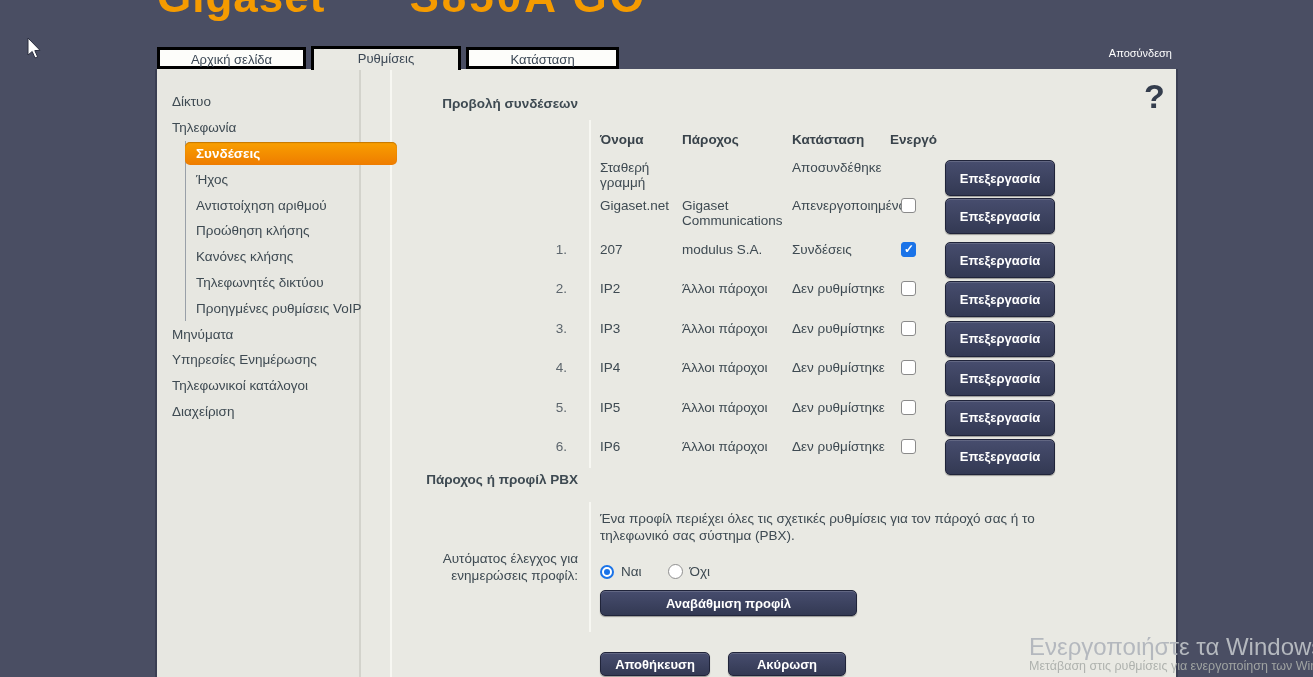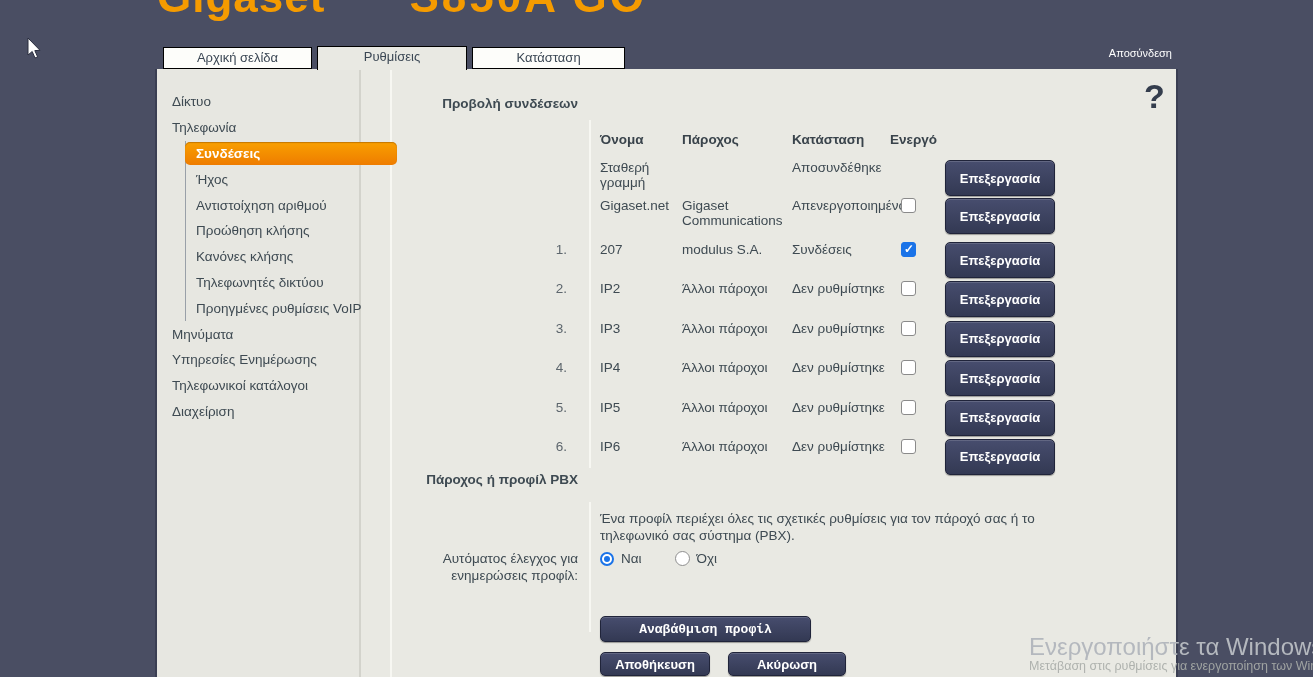--- a/index.html
+++ b/index.html
@@ -8,22 +8,22 @@
     position:relative; width:1313px; height:677px; overflow:hidden;
     background:#4a4e63; font-family:"Liberation Sans", sans-serif;
     color:#3e4a52; font-size:13.5px;
   }
   
   .logo { position:absolute; left:157px; top:-28px; font-size:44px; font-weight:bold;
           color:#f59b00; white-space:nowrap; letter-spacing:1px; }
   .logo .model { margin-left:84px; letter-spacing:3px; }
   
   .tab { position:absolute; top:47px; height:22px; background:#fdfdfa;
-         border:1px solid #000000; text-align:center; font-size:13px; color:#3b4754;
-         line-height:20px; cursor:pointer;margin-left:6px; }
+         border:3px solid #000000; text-align:center; font-size:13px; color:#3b4754;
+         line-height:20px; cursor:pointer; }
   .tab.active { top:46px; height:24px; background:#e9e9e3; border-bottom:none; z-index:3; }
   #tab-0 { left:157px; width:149px; }
   #tab-1 { left:311px; width:150px; }
   #tab-2 { left:466px; width:153px; }
   .logout { position:absolute; top:47px; left:1070px; width:102px; text-align:right;
             color:#ffffff; font-size:11px; cursor:pointer; }
   
   .panel { position:absolute; left:155px; top:69px; width:1023px; height:608px;
            background:#e9e9e3; border-left:2px solid #3a3e52; border-right:2px solid #3a3e52; }
   .sidebar-shade { position:absolute; left:157px; top:69px; width:203px; height:608px; background:#e7e7e1; }
@@ -66,28 +66,28 @@
   .cbx.checked { background:#1a73e8; border-color:#1a73e8; }
   .cbx.checked::after { content:"✓"; position:absolute; left:2px; top:-1px;
                         color:#fff; font-size:12px; font-weight:bold; }
   .btn { display:flex; align-items:center; justify-content:center;
          background:linear-gradient(#474d6e,#333953); border:1px solid #20243a;
          border-radius:5px; color:#fff; font-weight:bold; font-size:13px;
          cursor:pointer; box-shadow:0 1px 1px rgba(0,0,0,.35), inset 0 1px 0 rgba(255,255,255,.15); }
   .btn-edit { width:110px; height:36px; }
   
   .pbx-desc { position:absolute; left:600px; top:510px; width:500px; line-height:17px; }
-  .radios { position:absolute; left:600px; top:551px; display:flex; align-items:center;gap:7px; }
+  .radios { position:absolute; left:600px; top:564px; display:flex; align-items:center; }
   .radio-opt { display:flex; align-items:center; cursor:pointer; margin-right:26px; }
   .rdo { width:14px; height:14px; border-radius:50%; background:#fff; border:2px solid #1a73e8;
          position:relative; margin-right:7px; }
   .rdo.off { border:1.5px solid #8f8f8f; width:15px; height:15px; }
   .rdo.on::after { content:""; position:absolute; left:2px; top:2px; width:6px; height:6px;
                    border-radius:50%; background:#1a73e8; }
-  #btn-upgrade { position:absolute; left:600px; top:616px; width:211px; height:26px;font-family:Liberation Mono, monospace; }
+  #btn-upgrade { position:absolute; left:600px; top:590px; width:257px; height:26px; }
   #btn-save    { position:absolute; left:600px; top:652px; width:110px; height:24px; }
   #btn-cancel  { position:absolute; left:728px; top:652px; width:118px; height:24px; }
   
   .wm1 { position:absolute; left:1029px; top:633px; font-size:24px; color:#b4b8be;
          white-space:nowrap; font-weight:normal; }
   .wm2 { position:absolute; left:1029px; top:659px; font-size:12.5px; color:#a9ada9;
          white-space:nowrap; opacity:.9; }
   .cursor { position:absolute; left:27px; top:38px; z-index:9; }
 </style>
 </head>

